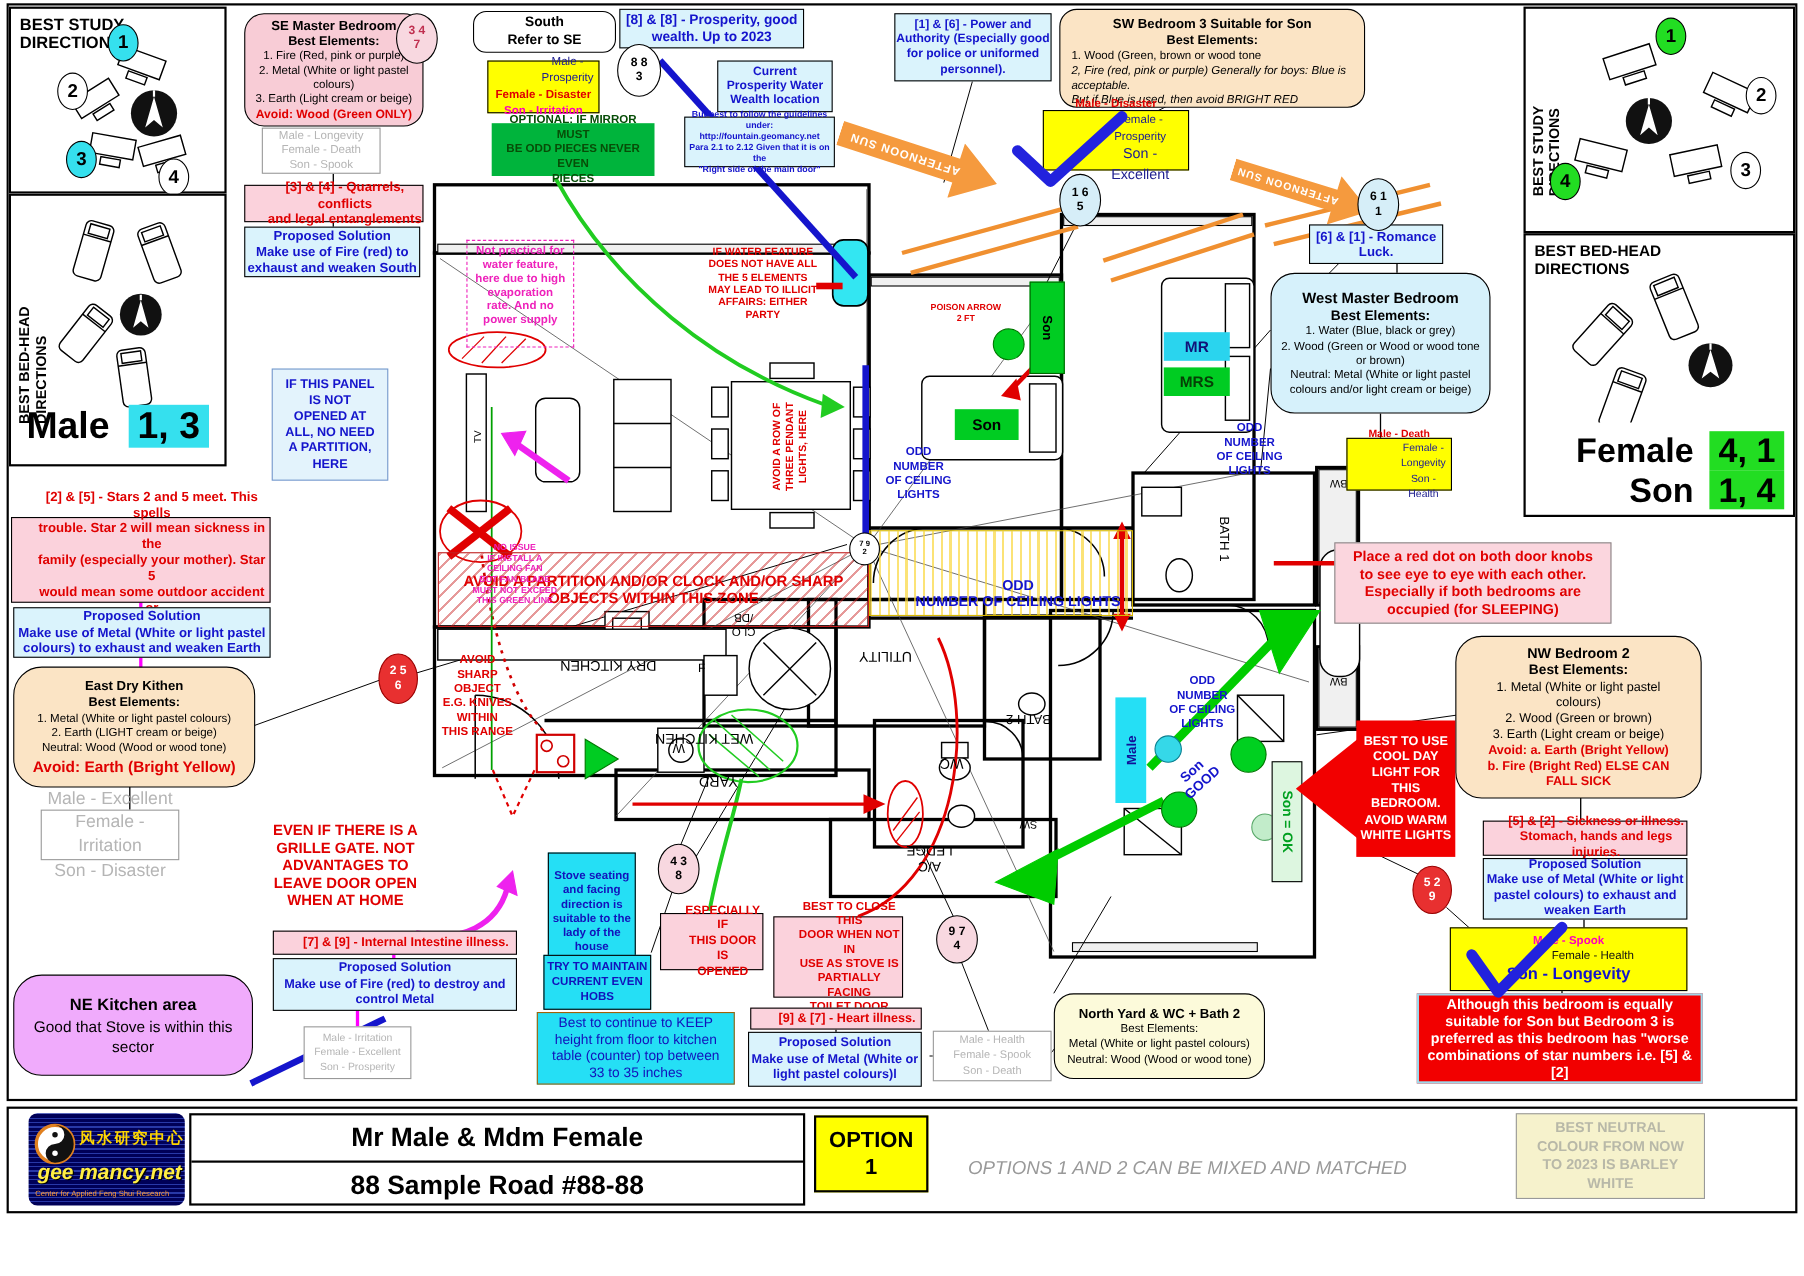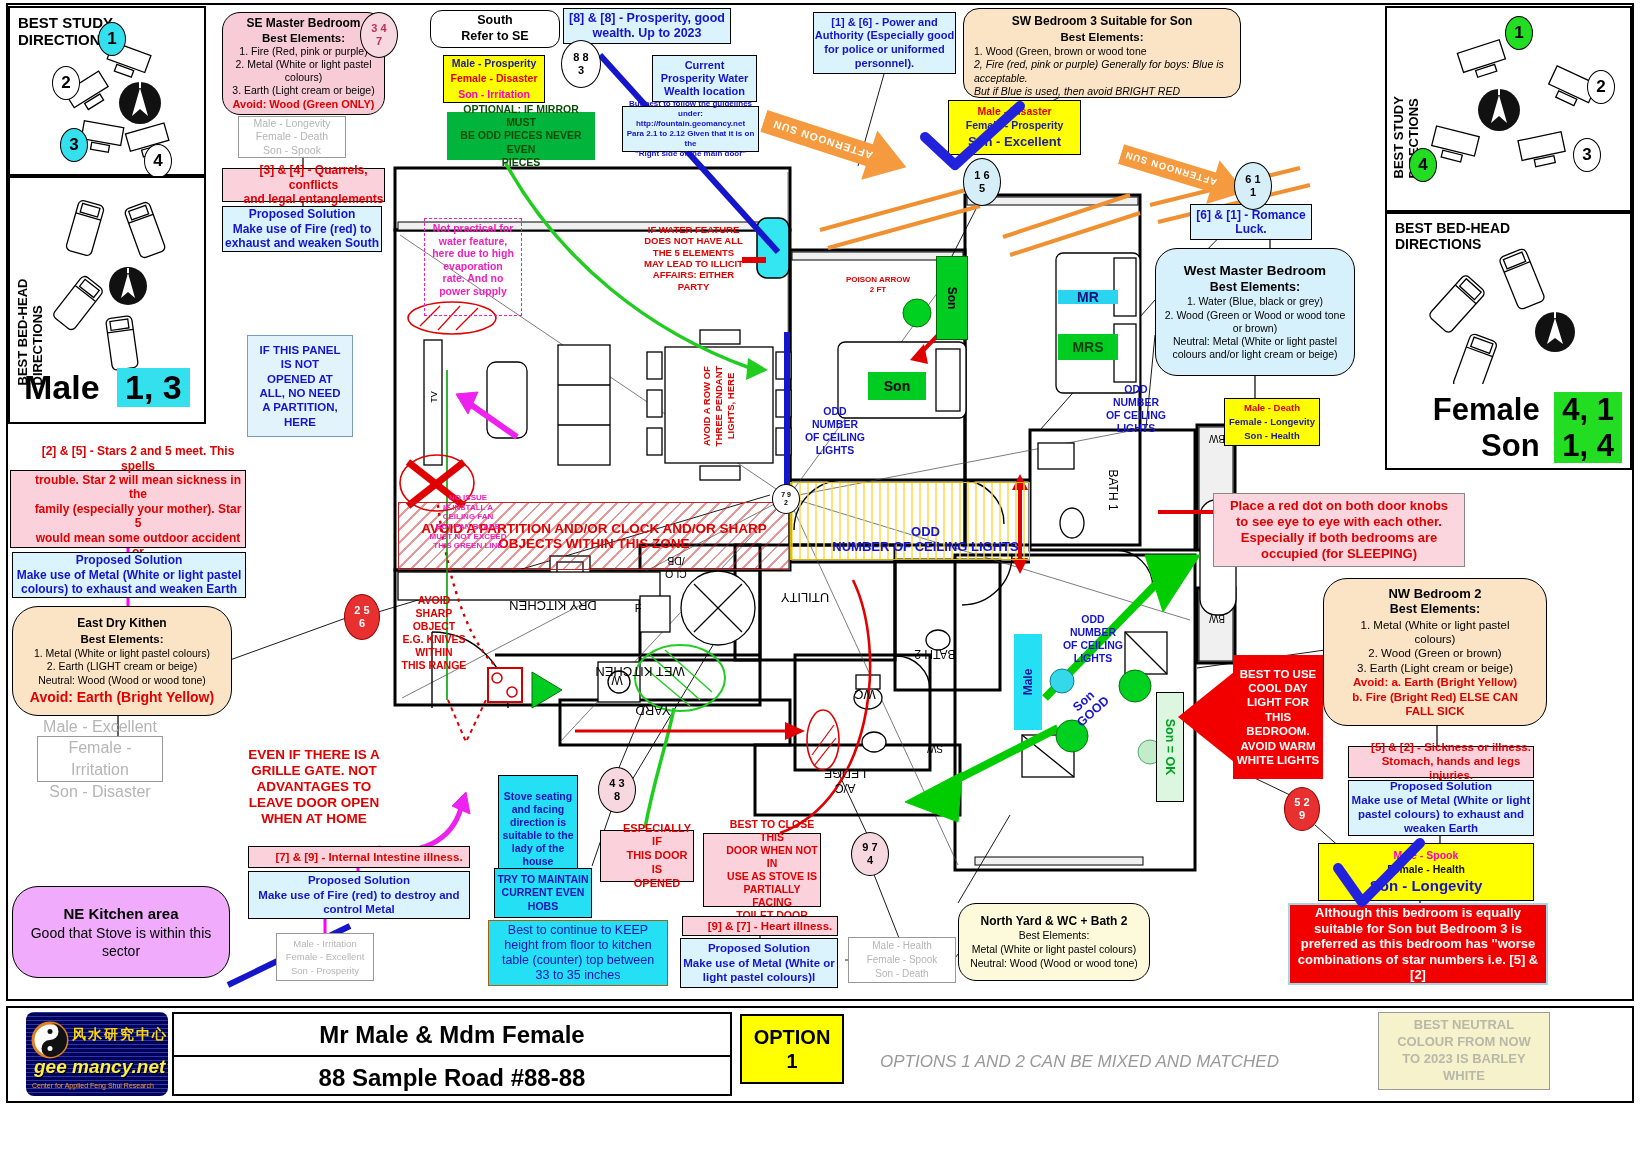--- a/index.html
+++ b/index.html
@@ -10,21 +10,21 @@
   .pink{background:#fbd2dc;padding-left:20px;}
   .pink2{background:#f8ccd6;}
   .lblue{background:#daf3fc;color:#1414cc;font-weight:bold;}
   .peach{background:#fbe4c5;}
   .cyanbx{background:#25dff5;color:#1212bb;font-weight:bold;}
   .yellowbx{background:#ffff00;}
   .greybx{border:1px solid #999;color:#b5b5b5;background:#fff;}
   .redbx{background:#f20000;color:#fff;font-weight:bold;}
   .creambx{background:#fcfada;border:1px solid #000;}
   .redtx{color:#e00000;font-weight:bold;}
-  .navy{color:#202090;font-weight:bold;}
+  .navy{color:#202090;font-weight:normal;margin-left:44px;}
   .mag{color:#ff00bb;font-weight:bold;}
   .circle{border:1px solid #000;border-radius:50%;display:flex;align-items:center;justify-content:center;text-align:center;font-weight:bold;font-size:11px;line-height:1.2;white-space:pre-line;z-index:6;}
   .chip{display:inline-block;font-weight:bold;}
   .hatch-red{background:repeating-linear-gradient(135deg,rgba(200,30,30,.45) 0 2px,rgba(255,255,255,0) 2px 9px);border:1px solid #c02020;}
   .hatch-yel{background:repeating-linear-gradient(90deg,rgba(250,215,60,.7) 0 2px,rgba(255,255,255,0) 2px 8px);border:1px solid #d8b800;}
   .orange-arrow{clip-path:polygon(0 50%,26% 0,26% 28%,100% 28%,100% 72%,26% 72%,26% 100%);background:#f59a3e;color:#fff;font-weight:bold;display:flex;align-items:center;justify-content:center;padding-left:26px;letter-spacing:1px;}
   svg{position:absolute;left:0;top:0;}
   .panelbox{border:2px solid #000;background:#fff;}
 </style>
 </head>
@@ -310,21 +310,21 @@
 NUMBER
 OF CEILING
 LIGHTS</div>
 <div class="ab ctr pre" style="left:1058px;top:684px;width:62px;height:46px;z-index:3;color:#1414cc;font-weight:bold;font-size:12.5px;line-height:1.1;transform:rotate(-42deg);">Son
 GOOD</div>
 
 <div class="ab ctr" style="left:936px;top:256px;width:32px;height:84px;z-index:3;background:#00cc22;border:1px solid #006600;">
   <span style="transform:rotate(90deg);font-weight:bold;font-size:12px;">Son</span>
   </div>
 <div class="ab ctr" style="left:868px;top:372px;width:58px;height:28px;z-index:3;background:#00cc22;font-weight:bold;font-size:14px;">Son</div>
-<div class="ab ctr" style="left:1058px;top:290px;width:60px;height:14px;z-index:3;background:#2ad4ee;color:#111177;font-weight:bold;font-size:14px;">MR</div>
+<div class="ab ctr" style="left:1058px;top:302px;width:60px;height:26px;z-index:3;background:#2ad4ee;color:#111177;font-weight:bold;font-size:14px;">MR</div>
 <div class="ab ctr" style="left:1058px;top:334px;width:60px;height:26px;z-index:3;background:#00cc22;color:#064006;font-weight:bold;font-size:14px;">MRS</div>
 <div class="ab ctr" style="left:1014px;top:634px;width:28px;height:96px;z-index:3;background:#25dff5;">
   <span style="transform:rotate(-90deg);font-weight:bold;font-size:12px;color:#111199;">Male</span>
   </div>
 <div class="ab ctr" style="left:1156px;top:692px;width:28px;height:110px;z-index:3;background:#ddf6e0;border:1px solid #000;">
   <span style="transform:rotate(90deg);font-weight:bold;font-size:12.5px;color:#00a020;white-space:nowrap;">Son = OK</span>
   </div>
 
 <div class="ab orange-arrow" style="left:760px;top:118px;width:150px;height:52px;z-index:4;font-size:10.5px;transform:rotate(198deg);">
   <span>AFTERNOON SUN</span>

